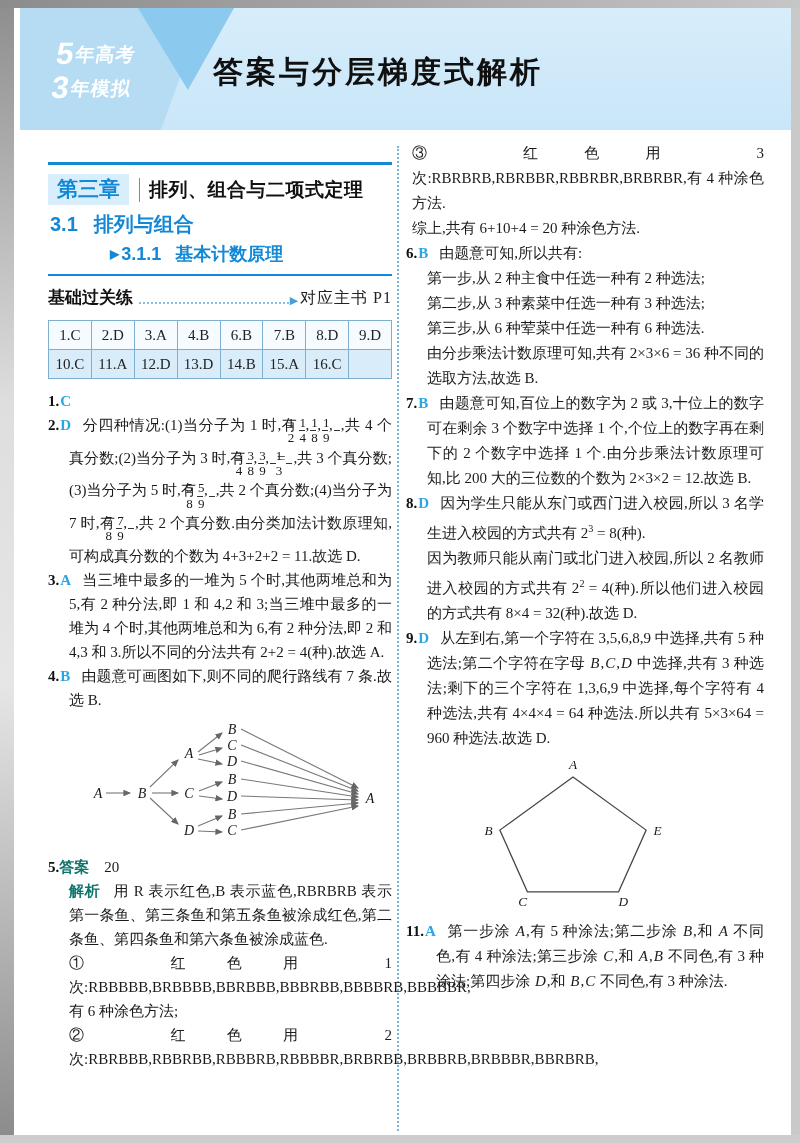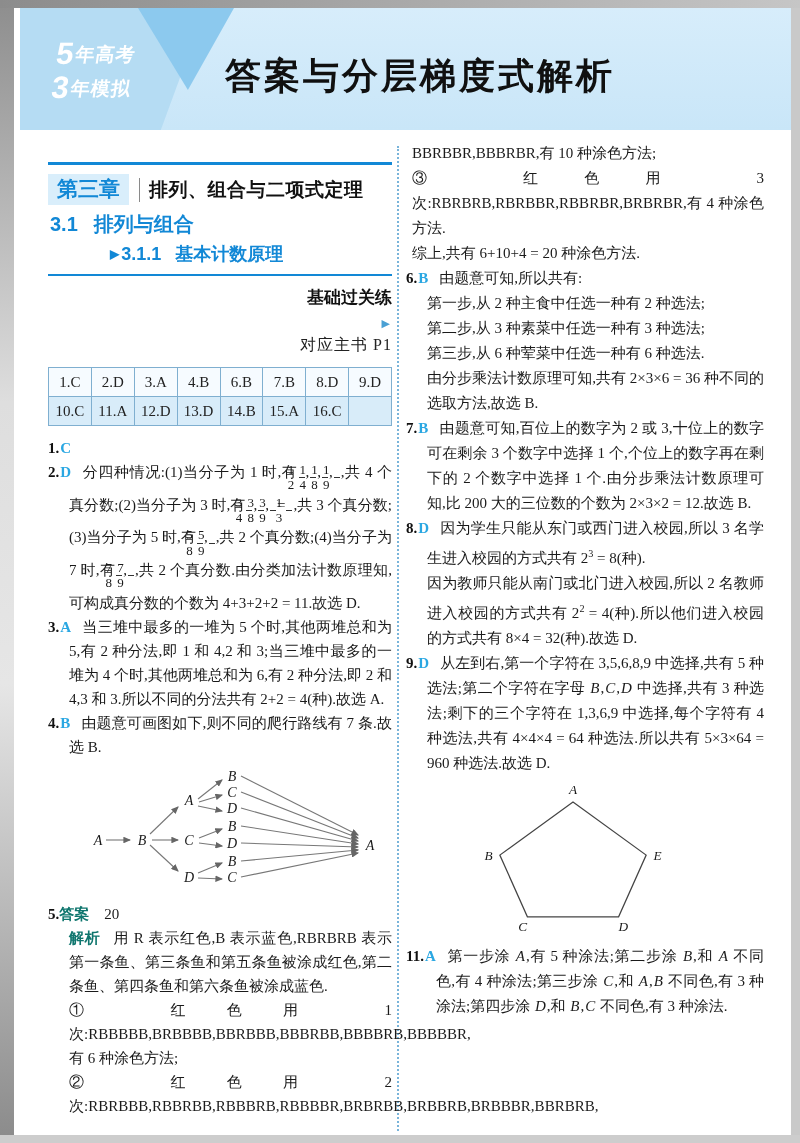--- a/index.html
+++ b/index.html
@@ -17,22 +17,22 @@
   .band{position:absolute;left:20px;top:8px;width:771px;height:122px;
         background:linear-gradient(180deg,#d7edfb,#c9e6f8);overflow:hidden;}
   .logo-bg{position:absolute;left:0;top:0;width:320px;height:122px;background:#b5dcf3;
         clip-path:polygon(0 0,58% 0,44% 100%,0 100%);}
   .tri{position:absolute;left:118px;top:0;width:96px;height:82px;background:#8cc9ee;
         clip-path:polygon(0 0,100% 0,52% 100%);}
   .logo{position:absolute;left:34px;top:30px;color:#fff;transform:skewX(-8deg);
         font-family:"Liberation Sans",sans-serif;font-weight:bold;line-height:1;}
   .lg-line{white-space:nowrap;margin-bottom:3px;font-size:19px;letter-spacing:1px;}
   .lg-big{font-size:31px;vertical-align:-3px;margin-right:1px;}
-  .ptitle{position:absolute;left:205px;top:44px;font-family:"Liberation Sans",sans-serif;
-        font-weight:bold;font-size:36px;letter-spacing:3px;color:#101010;}
+  .ptitle{position:absolute;left:193px;top:44px;font-family:"Liberation Sans",sans-serif;
+        font-weight:bold;font-size:30px;letter-spacing:3px;color:#101010;}
 
   
   .divider{position:absolute;left:397px;top:146px;height:985px;border-left:2px dotted #79b4da;}
 
   
   .col{position:absolute;font-size:15px;line-height:25px;}
   .col-l{left:48px;top:162px;width:344px;line-height:24px;}
   .col-r{left:406px;top:141px;width:358px;}
 
   
@@ -45,21 +45,21 @@
   .chaptitle{font-size:19px;color:#111;letter-spacing:0.5px;}
   .secrow{font-family:"Liberation Sans",sans-serif;font-weight:bold;color:#1288d6;
           font-size:20px;margin:2px 0 6px 2px;}
   .secrow .sect{margin-left:16px;}
   .subrow{font-family:"Liberation Sans",sans-serif;font-weight:bold;color:#1288d6;
           font-size:18px;margin:0 0 2px 62px;}
   .tri-ic{font-size:12px;vertical-align:2px;margin-right:2px;}
   .subrow .subt{margin-left:14px;}
 
   
-  .pracrow{display:flex;align-items:flex-end;margin:10px 0 10px 0;flex-direction:column;}
+  .pracrow{display:flex;align-items:flex-end;margin:10px 0 10px 0;}
   .prac{font-family:"Liberation Sans",sans-serif;font-weight:bold;font-size:17px;color:#111;}
   .leader{flex:1;border-bottom:2px dotted #85bfe3;margin:0 1px 6px 6px;}
   .arrow-ic{color:#4aa0d4;font-size:11px;line-height:1;margin:0 2px 4px 0;}
   .pracref{font-size:16px;color:#222;white-space:nowrap;letter-spacing:1px;text-align:right;}
 
   
   .anstab{border-collapse:collapse;width:100%;margin:2px 0 10px 0;table-layout:fixed;}
   .anstab td{border:1px solid #7fafd0;text-align:center;font-size:15px;height:28px;
              background:#f6fbff;color:#222;padding:0;}
   .anstab tr.alt td{background:#d8ecf9;}
@@ -205,21 +205,20 @@
     </svg>
   </div>
 
   <p class="item"><b class="inum">5.</b><b class="blab">答案</b><span class="sp">20</span></p>
   <p class="item step"><b class="blab">解析</b><span>用 R 表示红色,B 表示蓝色,RBRBRB 表示第一条鱼、第三条鱼和第五条鱼被涂成红色,第二条鱼、第四条鱼和第六条鱼被涂成蓝色.</span></p>
   <p class="item step">① 红色用 1 次:RBBBBB,BRBBBB,BBRBBB,BBBRBB,BBBBRB,BBBBBR,有 6 种涂色方法;</p>
   <p class="item step">② 红色用 2 次:RBRBBB,RBBRBB,RBBBRB,RBBBBR,BRBRBB,BRBBRB,BRBBBR,BBRBRB,</p>
 </div>
 
 <div class="col col-r">
-  <p class="item cont6">BBRBBR,BBBRBR,有 10 种涂色方法;</p>
   <p class="item cont6">③ 红色用 3 次:RBRBRB,RBRBBR,RBBRBR,BRBRBR,有 4 种涂色方法.</p>
   <p class="item cont6">综上,共有 6+10+4 = 20 种涂色方法.</p>
 
   <p class="item g1"><b class="inum">6.</b><b class="ans">B</b><span>由题意可知,所以共有:</span></p>
   <p class="step">第一步,从 2 种主食中任选一种有 2 种选法;</p>
   <p class="step">第二步,从 3 种素菜中任选一种有 3 种选法;</p>
   <p class="step">第三步,从 6 种荤菜中任选一种有 6 种选法.</p>
   <p class="step">由分步乘法计数原理可知,共有 2×3×6 = 36 种不同的选取方法,故选 B.</p>
 
   <p class="item g1"><b class="inum">7.</b><b class="ans">B</b><span>由题意可知,百位上的数字为 2 或 3,十位上的数字可在剩余 3 个数字中选择 1 个,个位上的数字再在剩下的 2 个数字中选择 1 个.由分步乘法计数原理可知,比 200 大的三位数的个数为 2×3×2 = 12.故选 B.</span></p>

